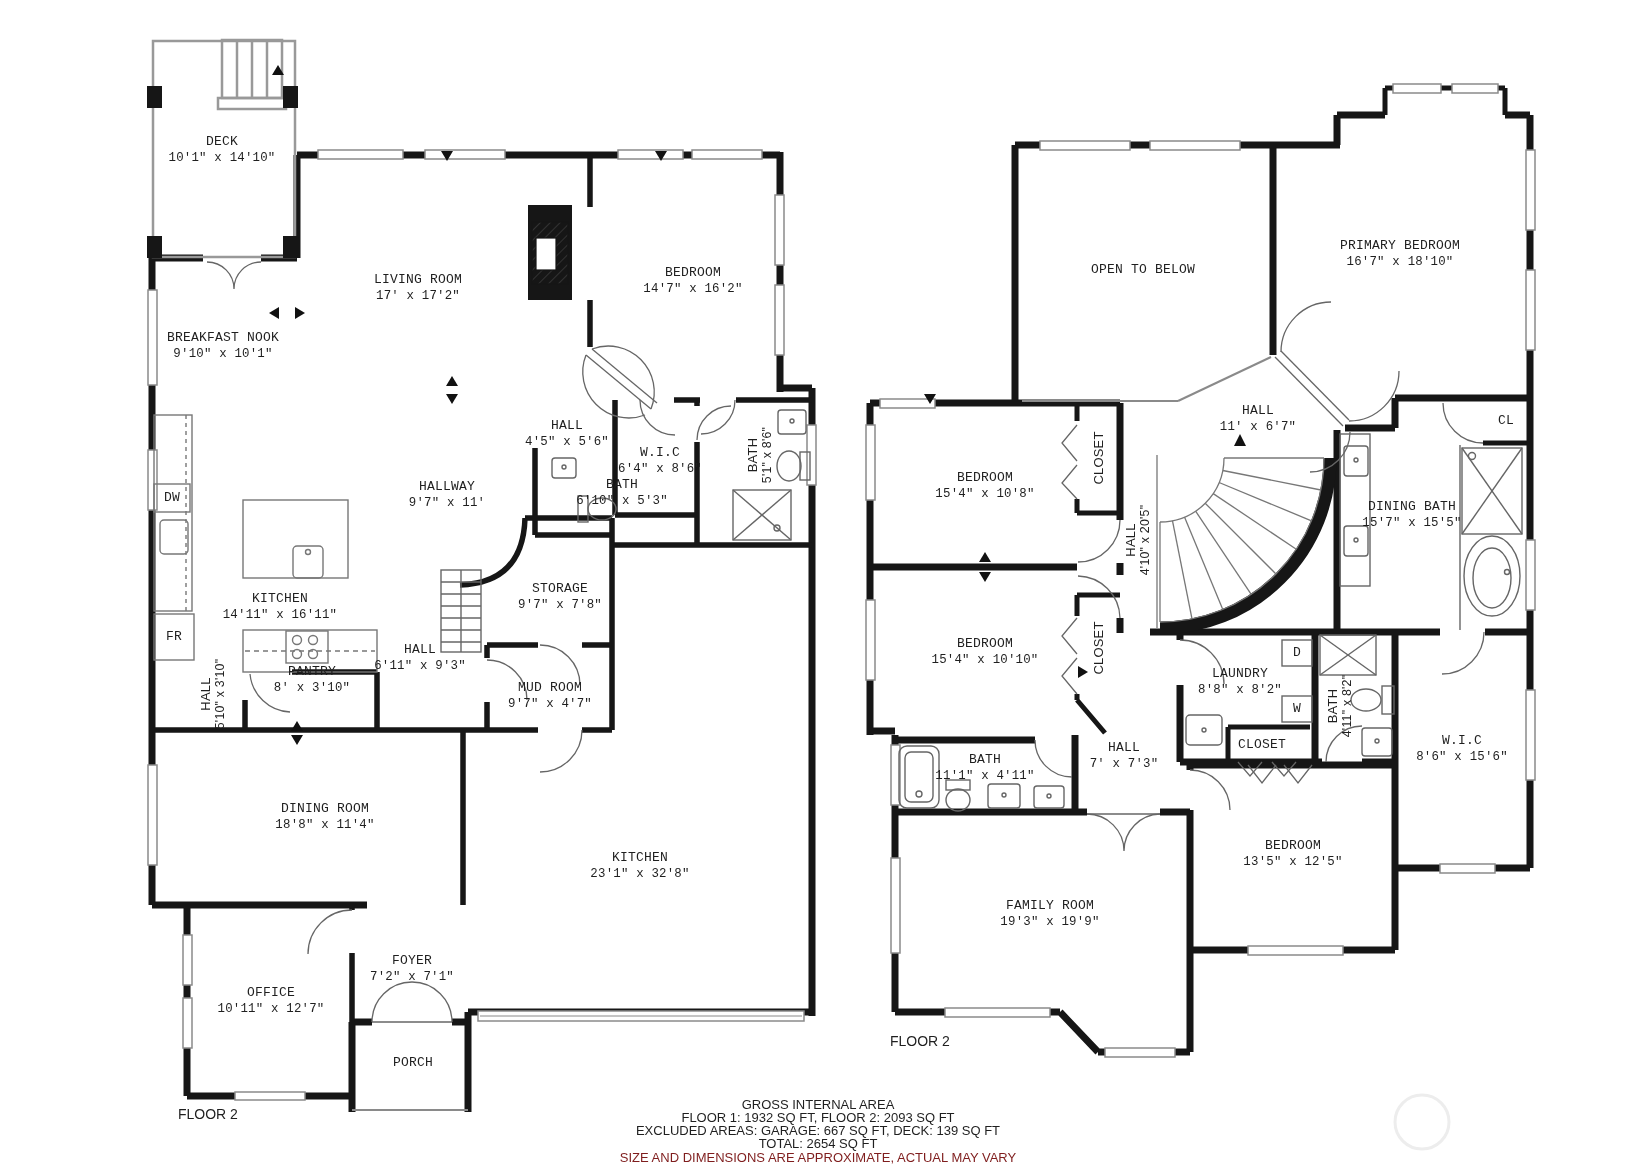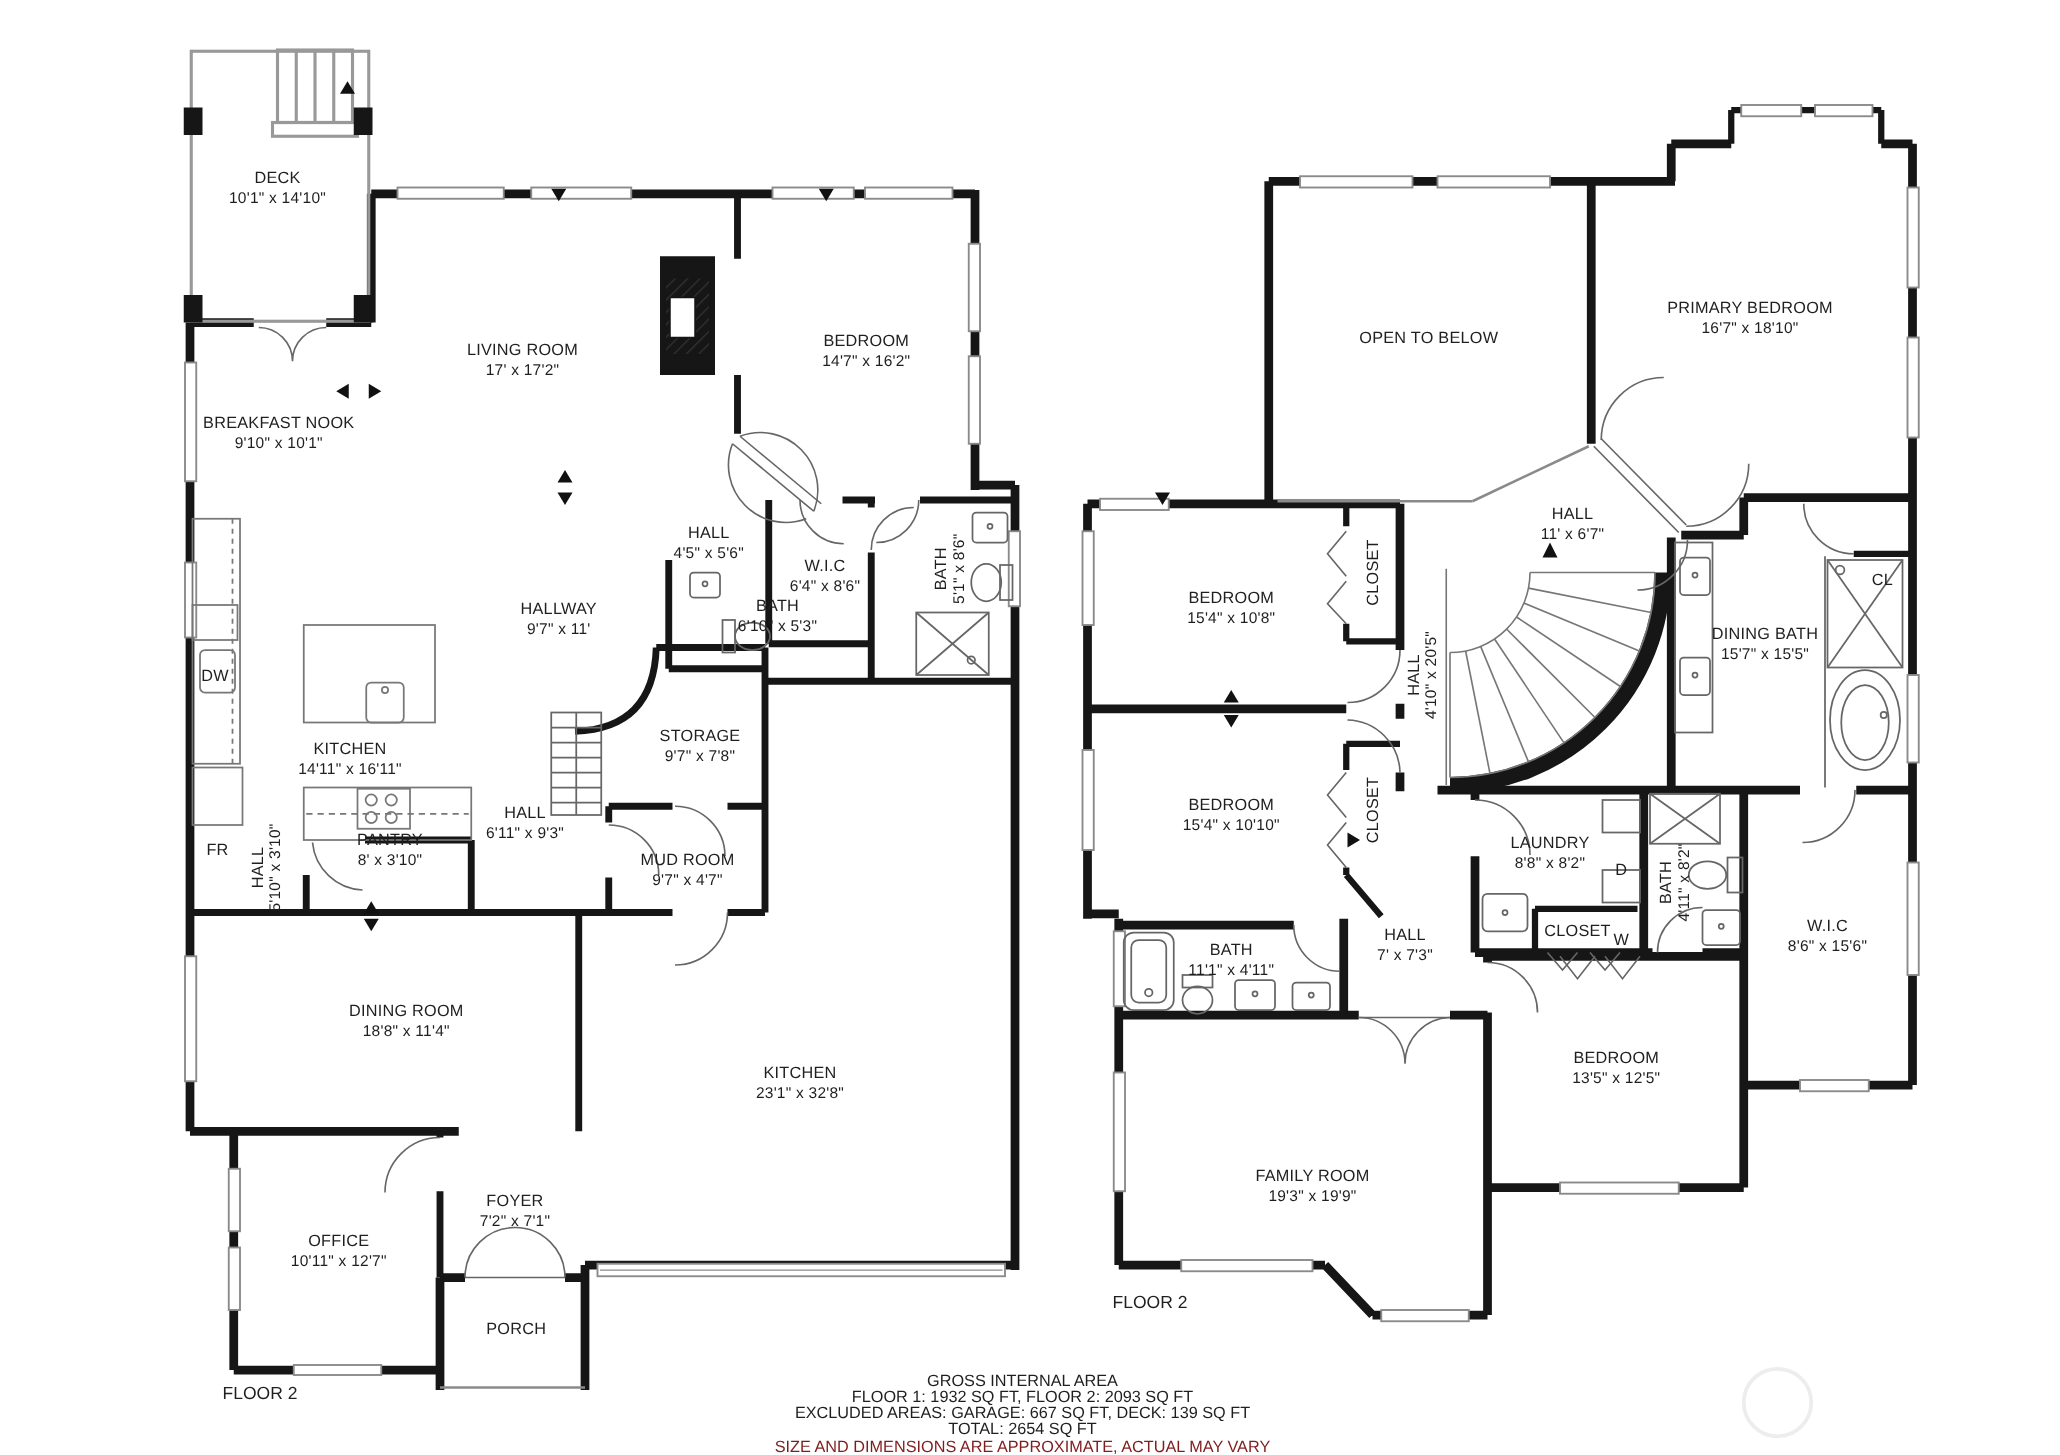--- a/index.html
+++ b/index.html
@@ -1,26 +1,26 @@
 <!DOCTYPE html>
 <html><head>
 <meta charset="utf-8">
 <style>
   html,body{margin:0;padding:0;background:#ffffff;}
   #stage{position:relative;width:1648px;height:1164px;background:#fff;overflow:hidden;
          font-family:"Liberation Sans", sans-serif;color:#1f1f1f;}
   #plan-svg{position:absolute;left:0;top:0;}
   .t{position:absolute;transform:translate(-50%,-50%);text-align:center;line-height:16px;
-     white-space:nowrap;letter-spacing:.2px;}
+     white-space:nowrap;letter-spacing:.2px;font-family:Liberation Mono, monospace;}
   .tv{position:absolute;transform:translate(-50%,-50%) rotate(-90deg);text-align:center;
       line-height:15px;white-space:nowrap;letter-spacing:.2px;}
   .tl{position:absolute;transform:translate(0,-50%);white-space:nowrap;text-align:right;}
   .rn{display:block;font-size:13px;}
   .rd{display:block;font-size:12.4px;}
-  .ap{font-size:13px;margin-top:43px;}
+  .ap{font-size:13px;}
   .floor-tag{font-size:14px;}
   .footer-line{position:absolute;left:818px;transform:translate(-50%,-50%);
                white-space:nowrap;font-size:13px;text-align:right;}
   .muted{color:#7f1d1d;}
 </style>
 </head>
 <body>
 
 <div id="stage">
 
@@ -461,21 +461,21 @@
   <span class="rd">8'6" x 15'6"</span>
 </div>
 <div class="t" style="left:1124px;top:756px">
   <span class="rn">HALL</span>
   <span class="rd">7' x 7'3"</span>
 </div>
 <div class="t" style="left:985px;top:768px">
   <span class="rn">BATH</span>
   <span class="rd">11'1" x 4'11"</span>
 </div>
-<div class="t" style="left:1050px;top:949px">
+<div class="t" style="left:1050px;top:914px">
   <span class="rn">FAMILY ROOM</span>
   <span class="rd">19'3" x 19'9"</span>
 </div>
 <div class="t" style="left:1293px;top:854px">
   <span class="rn">BEDROOM</span>
   <span class="rd">13'5" x 12'5"</span>
 </div>
 <div class="t ap" style="left:1297px;top:653px">
   <span>D</span>
 </div>

